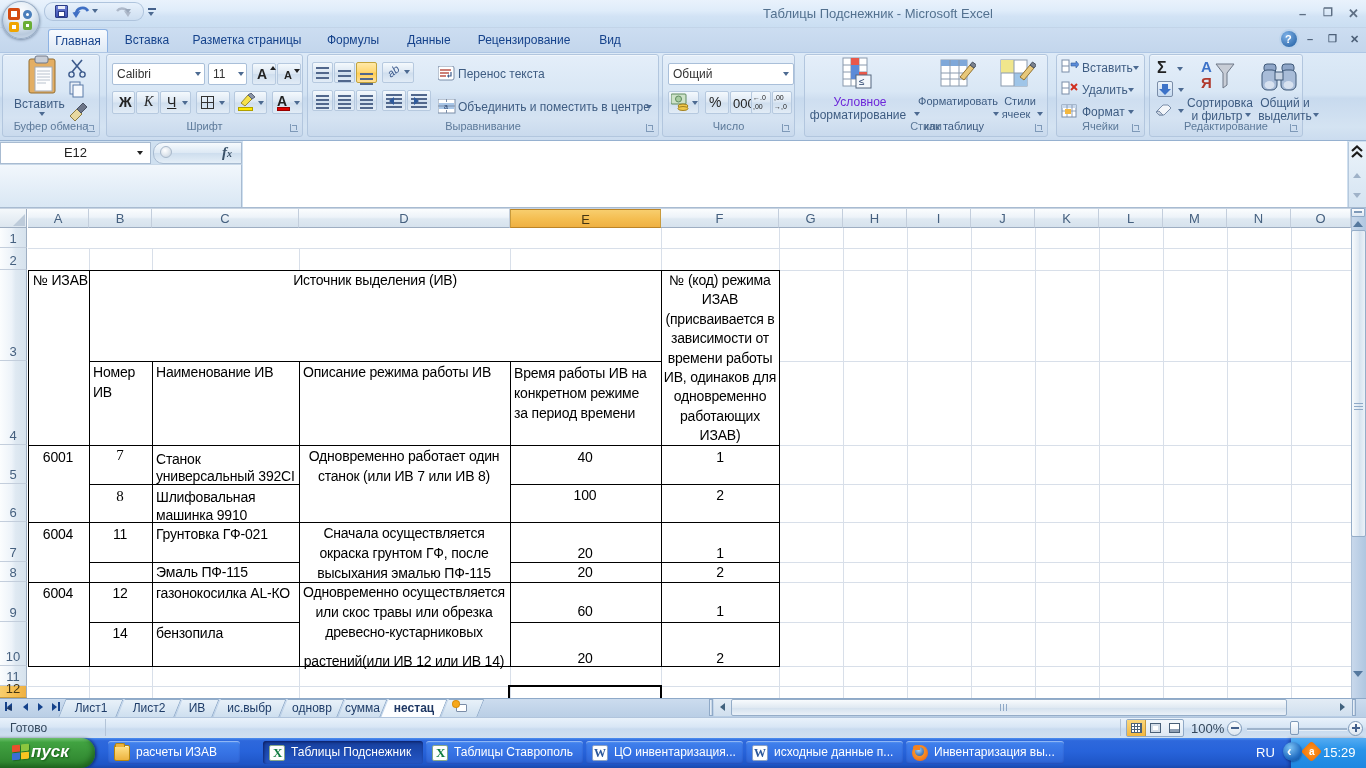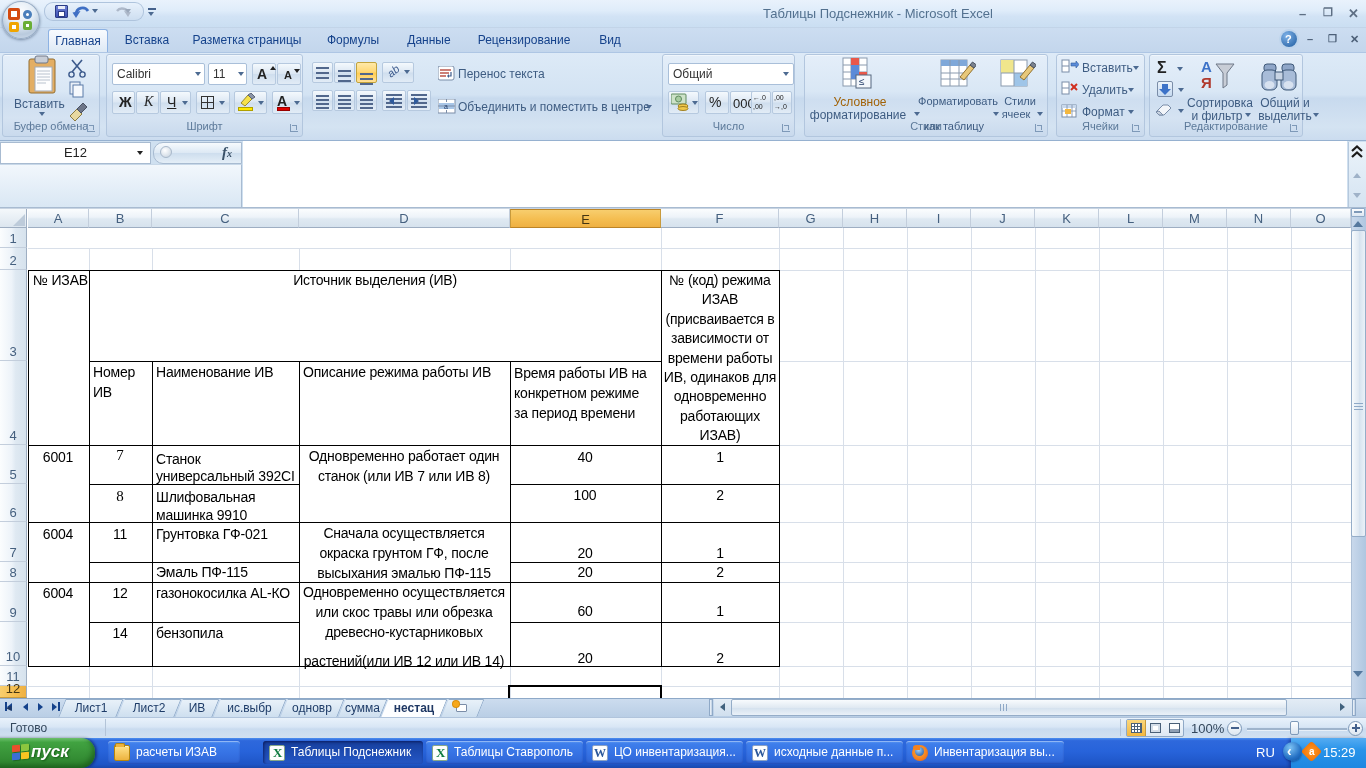--- a/index.html
+++ b/index.html
@@ -242,20 +242,24 @@
 <path d="M3 10 L10 2 l4 4 -7 7 z" fill="#F6E14A" stroke="#99882D"></path>
       <path d="M10 2 l3 -2 4 4 -3 2z" fill="#8C96A8" stroke="#5A6478"></path>
     </svg>
 <div class="abs" style="left:238px;top:107px;width:15px;height:4px;background:#FFE800;border:1px solid #B0A000;"></div>
 <div class="abs darr" style="left:258px;top:101px;border-top-color:#4C6A91;"></div>
 <div class="abs rbtn" style="left:272px;top:91px;width:31px;height:23px;"></div>
 <div class="abs rtext" style="left:277px;top:93px;font-size:14px;color:#222;font-weight:bold;">А</div>
 <div class="abs" style="left:277px;top:107px;width:13px;height:4px;background:#E00000;border:1px solid #900;"></div>
 <div class="abs darr" style="left:294px;top:101px;border-top-color:#4C6A91;"></div>
 <div class="abs rsep" style="left:304px;"></div>
+<div class="abs rgroup" style="left:307px;width:352px;">
+      <div class="glabel">Выравнивание</div>
+      <div class="dlg"></div>
+    </div>
 <div class="abs rbtn" style="left:312px;top:62px;width:21px;height:21px;"></div>
 <div class="abs" style="left:316px;top:67px;width:13px;height:2px;background:#51678C;"></div>
 <div class="abs" style="left:316px;top:72px;width:13px;height:2px;background:#51678C;"></div>
 <div class="abs" style="left:316px;top:77px;width:13px;height:2px;background:#51678C;"></div>
 <div class="abs rbtn" style="left:334px;top:62px;width:21px;height:21px;"></div>
 <div class="abs" style="left:338px;top:70px;width:13px;height:2px;background:#51678C;"></div>
 <div class="abs" style="left:338px;top:75px;width:13px;height:2px;background:#51678C;"></div>
 <div class="abs" style="left:338px;top:80px;width:13px;height:2px;background:#51678C;"></div>
 <div class="abs rbtn" style="left:356px;top:62px;width:21px;height:21px;background:linear-gradient(180deg,#FFE9A8,#FFD876 45%,#FFCE54 55%,#FFE09A);border-color:#C2A33C;"></div>
 <div class="abs" style="left:360px;top:73px;width:13px;height:2px;background:#51678C;"></div>
@@ -352,21 +356,21 @@
         <line x1="9" y1="1" x2="9" y2="29"></line>
         <line x1="17" y1="1" x2="17" y2="29"></line>
       </g>
 <rect x="9" y="1" width="8" height="7" fill="#E8584A"></rect>
       <rect x="9" y="8" width="8" height="7" fill="#5B8BD8"></rect>
       <rect x="17" y="15" width="8" height="7" fill="#E8584A"></rect>
       <rect x="9" y="15" width="8" height="7" fill="#5B8BD8"></rect>
 <rect x="14" y="18" width="15" height="13" fill="#F2F6FB" stroke="#55667E"></rect>
       <text x="17" y="28" font-size="10" fill="#1F3864">≤</text>
     </svg>
-<div class="abs rtext" style="left:860px;top:95px;transform:translateX(-50%);font-size:12px;color:#a16207;">Условное</div>
+<div class="abs rtext" style="left:860px;top:95px;transform:translateX(-50%);font-size:12px;color:#6d28d9;">Условное</div>
 <div class="abs rtext" style="left:858px;top:108px;transform:translateX(-50%);font-size:12px;color:#3E5C82;">форматирование</div>
 <div class="abs darr" style="left:914px;top:112px;border-top-color:#4C6A91;"></div>
 <svg class="abs" style="left:940px;top:57px;" width="36" height="34">
 <rect x="1" y="3" width="26" height="26" fill="#fff" stroke="#8A9AAE"></rect>
 <rect x="1" y="3" width="26" height="6" fill="#7FA8D9"></rect>
 <g stroke="#8A9AAE" stroke-width="1">
         <line x1="1" y1="16" x2="27" y2="16"></line>
         <line x1="1" y1="22" x2="27" y2="22"></line>
         <line x1="10" y1="3" x2="10" y2="29"></line>
         <line x1="19" y1="3" x2="19" y2="29"></line>

